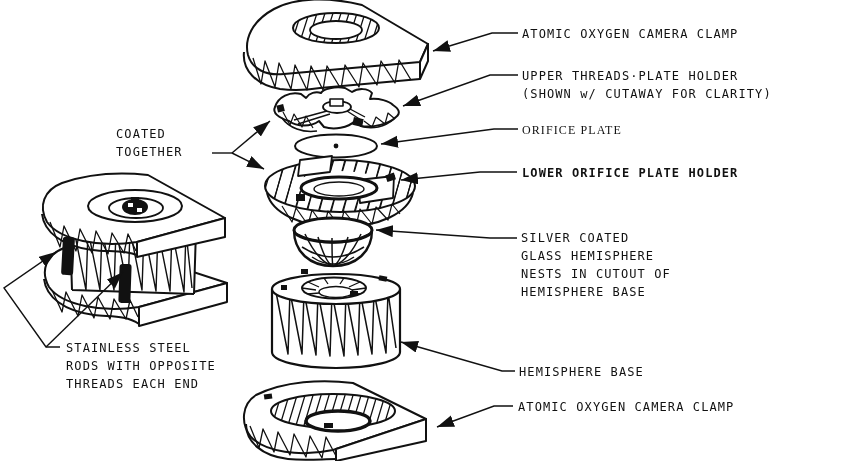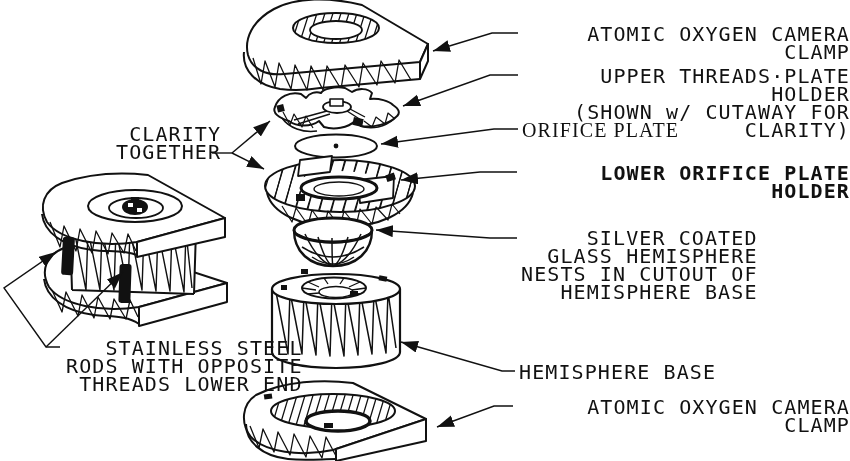--- a/index.html
+++ b/index.html
@@ -4,22 +4,22 @@
 <style>
   html,body { margin:0; padding:0; background:#ffffff; }
   #figure {
     position:relative; width:850px; height:461px;
     background:#ffffff; overflow:hidden;
     font-family:"DejaVu Sans Mono", monospace;
   }
   #figure svg { position:absolute; left:0; top:0; }
   .label {
     position:absolute;
-    font-size:20px; line-height:18px; letter-spacing:1.1px;
-    color:#111; white-space:pre-line;text-align:right;
+    font-size:12px; line-height:18px; letter-spacing:1.1px;
+    color:#111; white-space:pre-line;
   }
 </style>
 </head>
 <body>
 
 <div id="figure">
 
   <svg width="850" height="461" viewBox="0 0 850 461">
     <defs>
       <marker id="ah" markerUnits="userSpaceOnUse" markerWidth="20" markerHeight="14" refX="17" refY="6" orient="auto">
@@ -159,26 +159,26 @@
       <path d="M515,371 H502 L401,342" marker-end="url(#ah)"></path>
       <path d="M513,406 H494 L437,427" marker-end="url(#ah)"></path>
       <path d="M212,153 H232"></path>
       <path d="M232,153 L270,121" marker-end="url(#ah)"></path>
       <path d="M232,153 L264,169" marker-end="url(#ah)"></path>
       <path d="M60,347 H46 L4,288 L56,252" marker-end="url(#ah)"></path>
       <path d="M46,347 L123,272" marker-end="url(#ah)"></path>
     </g>
   </svg>
 
-  <div class="label" style="left:116px; top:125px;">CLARITY
+  <div class="label" style="left:116px; top:125px;">COATED
 TOGETHER</div>
 
   <div class="label" style="left:66px; top:339px;">STAINLESS STEEL
 RODS WITH OPPOSITE
-THREADS LOWER END</div>
+THREADS EACH END</div>
 
   <div class="label" style="left:522px; top:25px;">ATOMIC OXYGEN CAMERA CLAMP</div>
 
   <div class="label" style="left:522px; top:67px;">UPPER THREADS·PLATE HOLDER
 (SHOWN w/ CUTAWAY FOR CLARITY)</div>
 
   <div class="label" style="left:522px; top:121px;font-family:Liberation Serif, serif;">ORIFICE PLATE</div>
 
   <div class="label" style="left:522px; top:164px;font-weight:bold;">LOWER ORIFICE PLATE HOLDER</div>
 

